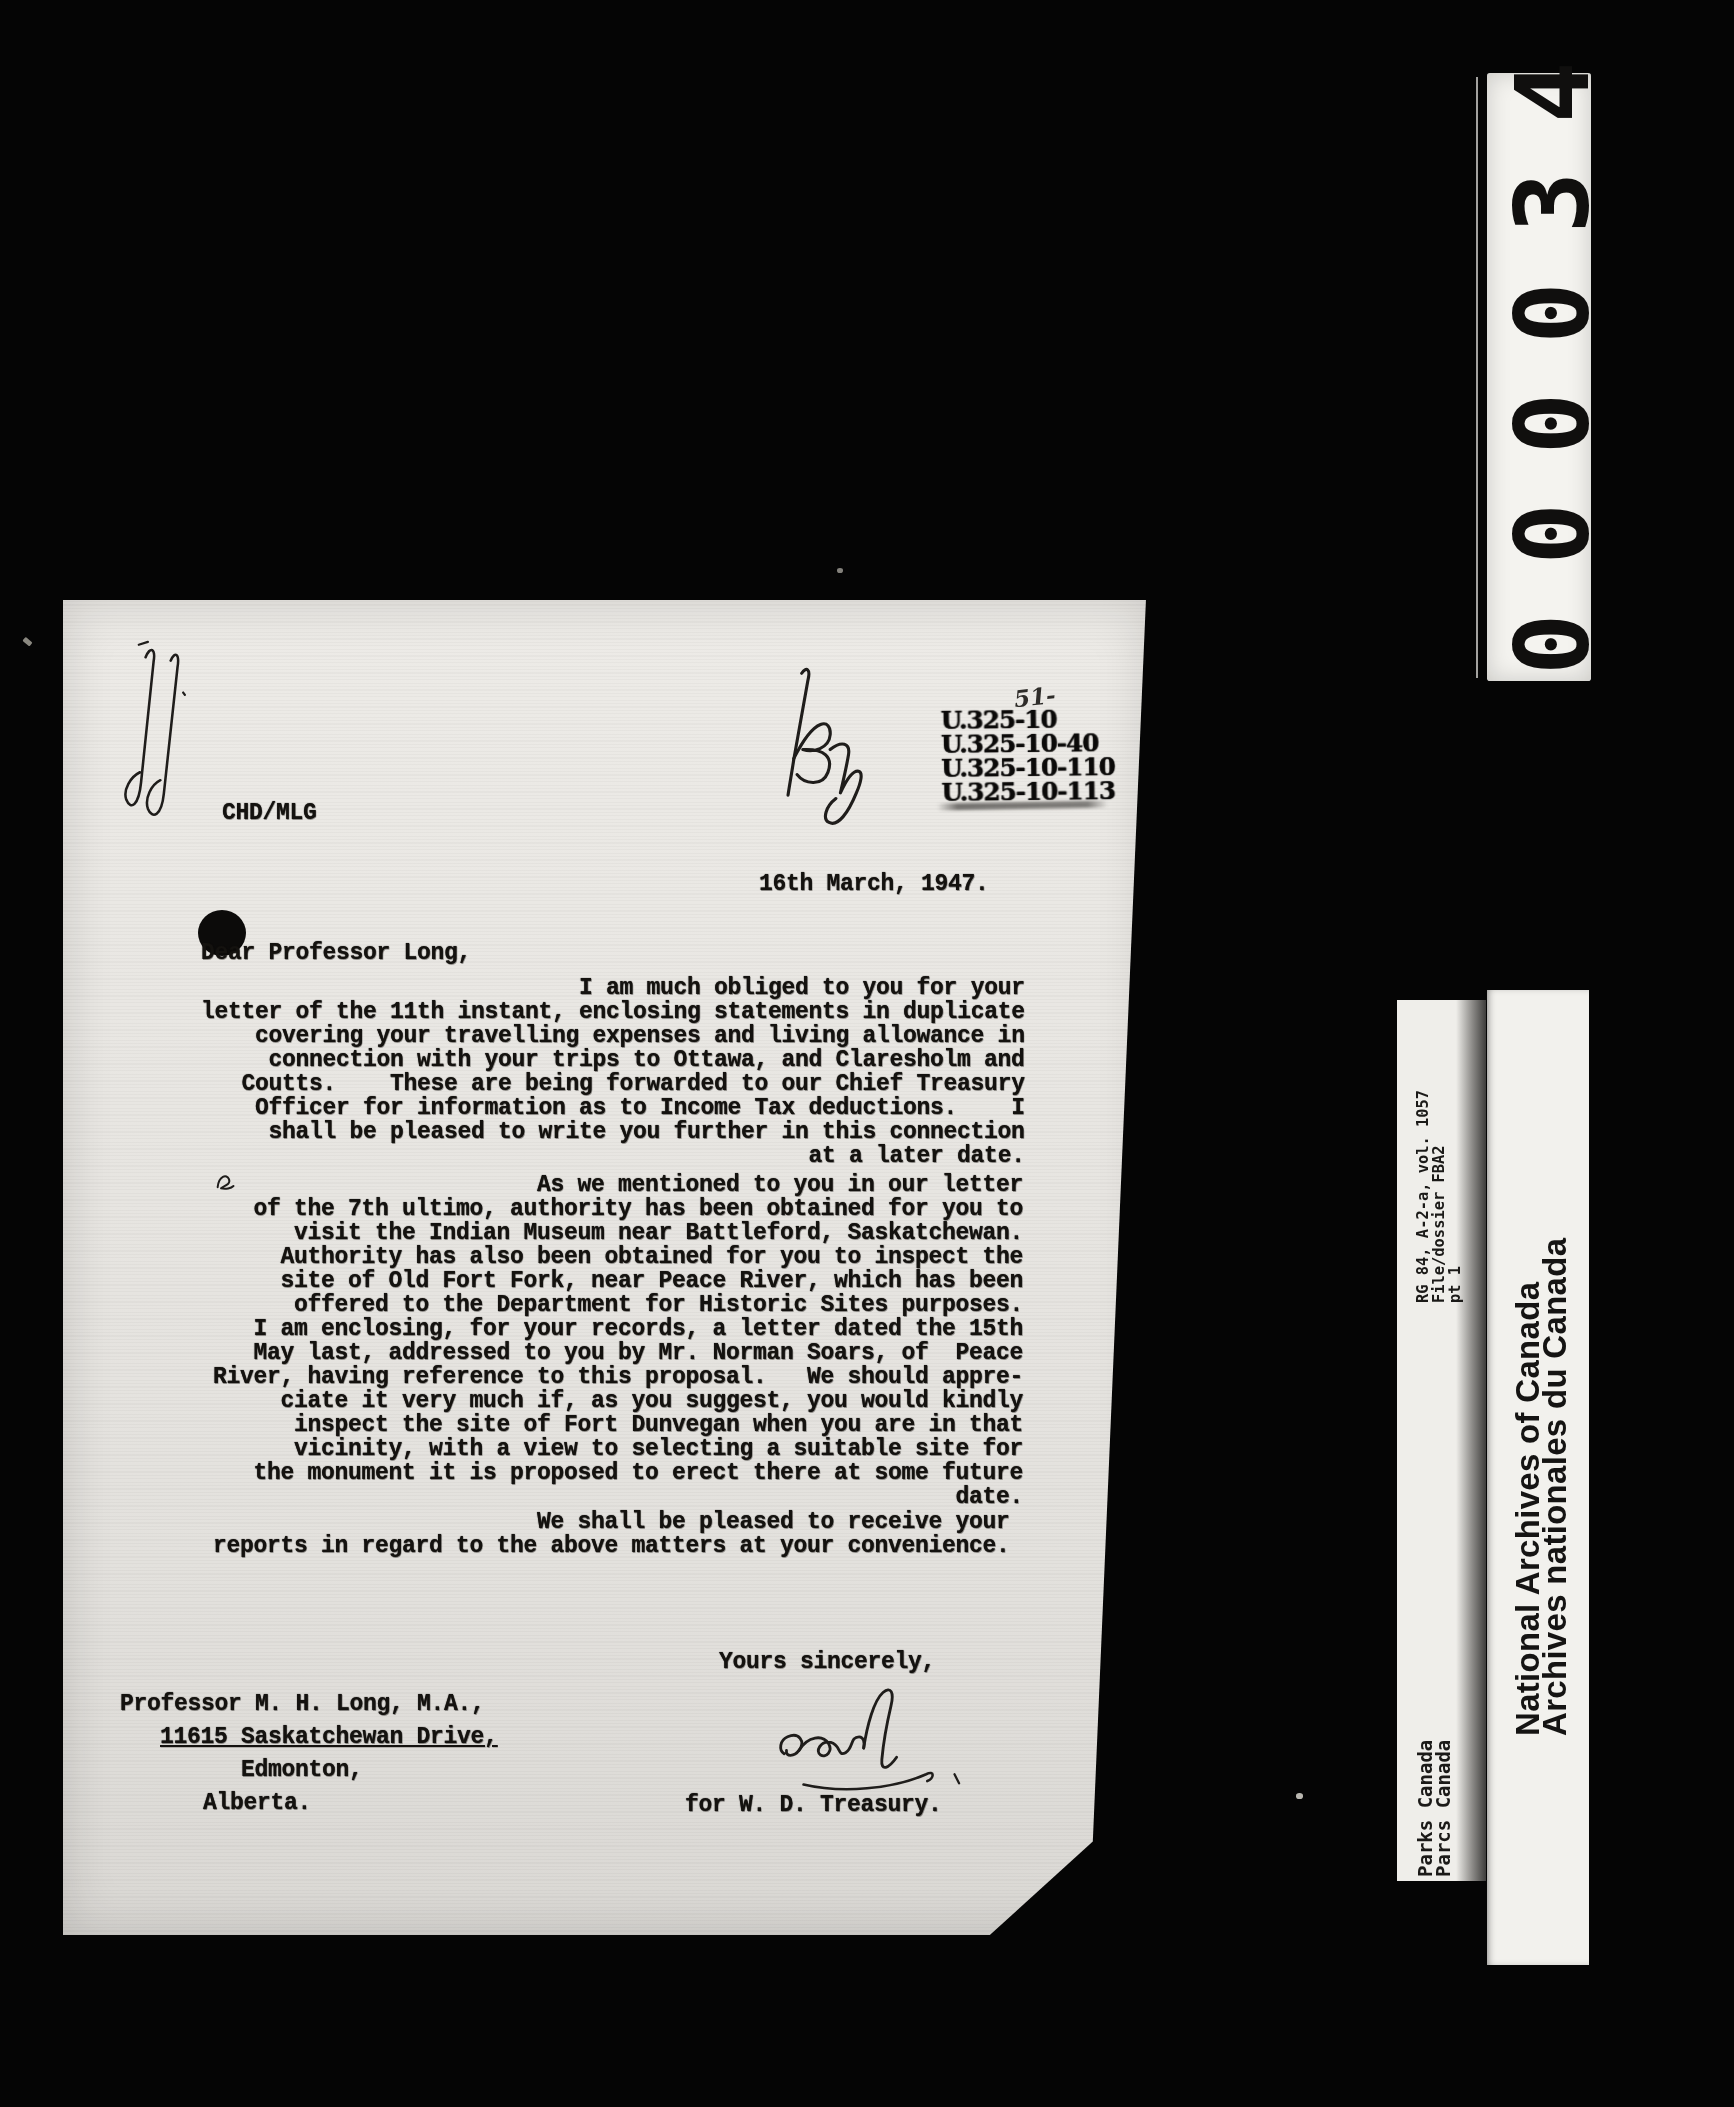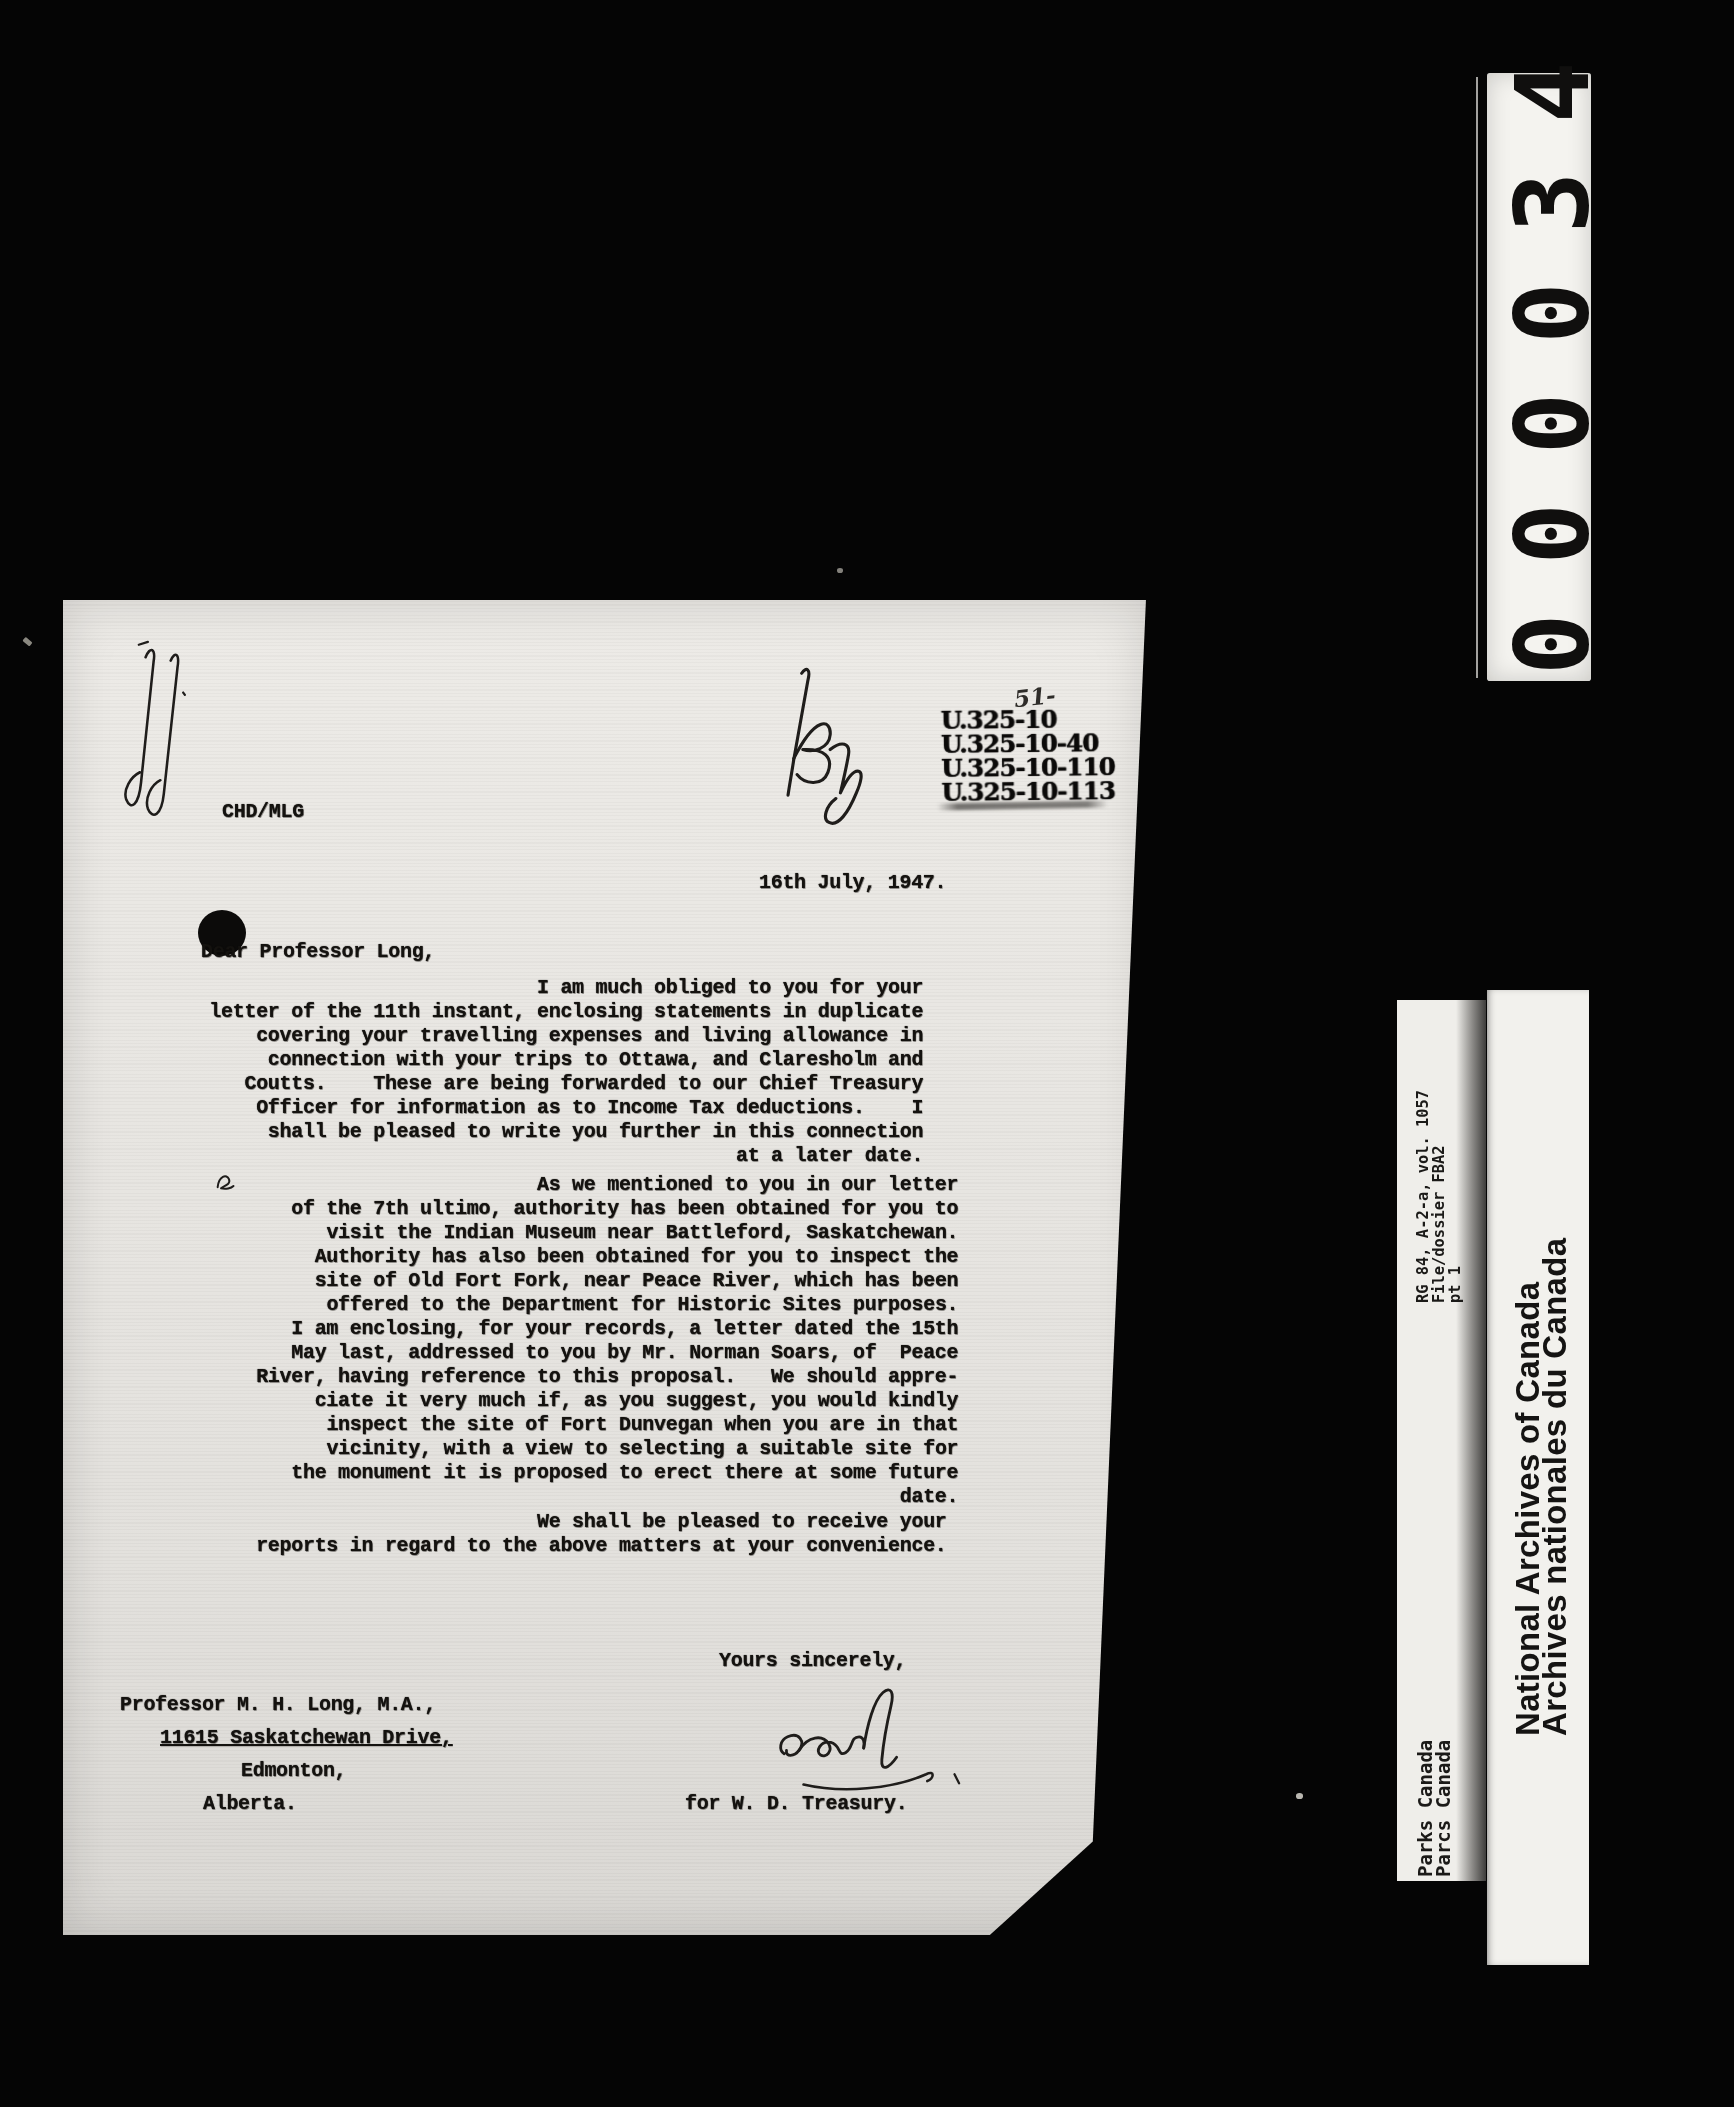--- a/index.html
+++ b/index.html
@@ -8,21 +8,21 @@
 
   
   .paper{position:absolute;left:63px;top:600px;width:1084px;height:1335px;
          background:linear-gradient(180deg,#edebe7 0%,#e8e6e2 38%,#e3e1dd 72%,#dad8d4 100%);
          clip-path:polygon(0 0,99.9% 0,95% 93%,85.5% 100%,0 100%);
          box-shadow:inset 0 0 51px rgba(0,0,0,.14);}
   .paper::before{content:"";position:absolute;inset:0;pointer-events:none;
          background:repeating-linear-gradient(0deg,rgba(0,0,0,.028) 0 1.1px,transparent 1.1px 3.4px);}
 
   .typed{position:absolute;color:#14120f;font-family:"Liberation Mono",monospace;font-weight:700;
-         font-size:20px;letter-spacing:-0.3px;white-space:pre;filter:blur(0.2px);
+         font-size:23px;letter-spacing:-0.3px;white-space:pre;filter:blur(0.2px);
          text-shadow:0 0 1.1px rgba(16,14,12,.85),0.6px 0.6px 0 rgba(16,14,12,.35);}
   .line{height:24px;line-height:24px;white-space:pre;}
   .para{width:max-content;text-align:right;}
   .para .line:first-child{padding-left:336px;}
 
   .chd{left:159px;top:200px;}
   .date{left:696px;top:271px;}
   .salutation{left:138px;top:340px;}
   #p1{left:138px;top:376px;}
   #p2{left:138px;top:573px;}
@@ -115,21 +115,21 @@
     <div class="fifty-one">51-</div>
 
     <div class="stamp">
         <div class="stamp-line">U.325-10</div>
         <div class="stamp-line">U.325-10-40</div>
         <div class="stamp-line">U.325-10-110</div>
         <div class="stamp-line">U.325-10-113</div>
       </div>
     <div class="stamp-smudge"></div>
 
-    <div class="typed date">16th July, 1947.</div>
+    <div class="typed date">16th March, 1947.</div>
 
     <div class="typed salutation">Dear Professor Long,</div>
 
     <svg class="hand" style="left:149px;top:569px;width:26px;height:25px" viewBox="0 0 46 44">
       <path d="M10,32 C12,12 26,8 30,18 C34,28 20,30 16,34 C24,36 34,34 38,30" stroke-width="3.5"></path>
     </svg>
 
     <div id="p1" class="typed para"><div class="line">I am much obliged to you for your</div><div class="line">letter of the 11th instant, enclosing statements in duplicate</div><div class="line">covering your travelling expenses and living allowance in</div><div class="line">connection with your trips to Ottawa, and Claresholm and</div><div class="line">Coutts.    These are being forwarded to our Chief Treasury</div><div class="line">Officer for information as to Income Tax deductions.    I</div><div class="line">shall be pleased to write you further in this connection</div><div class="line">at a later date.</div></div>
 
     <div id="p2" class="typed para"><div class="line">As we mentioned to you in our letter</div><div class="line">of the 7th ultimo, authority has been obtained for you to</div><div class="line">visit the Indian Museum near Battleford, Saskatchewan.</div><div class="line">Authority has also been obtained for you to inspect the</div><div class="line">site of Old Fort Fork, near Peace River, which has been</div><div class="line">offered to the Department for Historic Sites purposes.</div><div class="line">I am enclosing, for your records, a letter dated the 15th</div><div class="line">May last, addressed to you by Mr. Norman Soars, of  Peace</div><div class="line">River, having reference to this proposal.   We should appre-</div><div class="line">ciate it very much if, as you suggest, you would kindly</div><div class="line">inspect the site of Fort Dunvegan when you are in that</div><div class="line">vicinity, with a view to selecting a suitable site for</div><div class="line">the monument it is proposed to erect there at some future</div><div class="line">date.</div></div>

